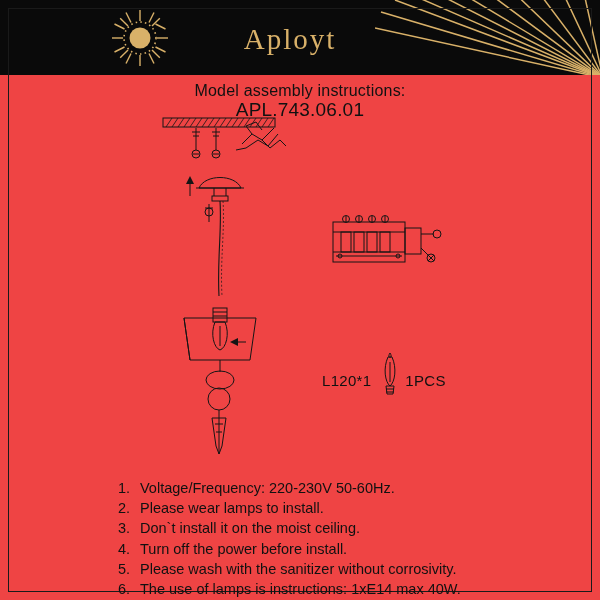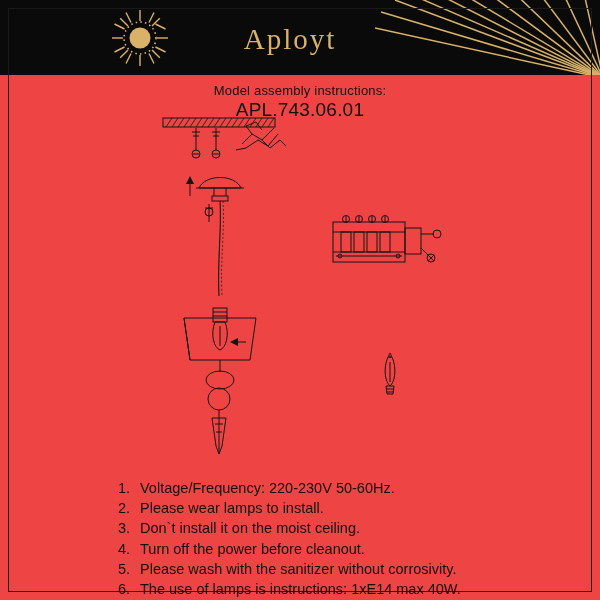--- a/index.html
+++ b/index.html
@@ -76,21 +76,21 @@
   
   .title-block {
     position: absolute;
     left: 0;
     top: 81px;
     width: 600px;
     text-align: center;
     color: #111111;
   }
   .title-line1 {
-    font-size: 13px;
+    font-size: 16px;
     line-height: 19px;
     letter-spacing: 0.2px;
   }
   .title-line2 {
     font-size: 19px;
     line-height: 19px;
     letter-spacing: 0.2px;
   }
 
   
@@ -332,37 +332,40 @@
           <path d="M386 276 L394 276 L393 284 L387 284 Z"></path>
           <line x1="386" y1="279" x2="394" y2="279"></line>
           <line x1="386" y1="282" x2="394" y2="282"></line>
           <line x1="390" y1="252" x2="390" y2="272"></line>
           <path d="M390 243 C392 246 391 248 390 247 C389 248 388 246 390 243 Z"></path>
         </g>
       </g>
     </svg>
   </div>
 
+  <div class="lamp-label">
+    <span>L120</span><span>*1</span><span class="qty">1PCS</span>
+  </div>
 
   <div class="instructions">
     <div class="row">
       <span class="num">1.</span>
       <span class="txt">Voltage/Frequency: 220-230V 50-60Hz.</span>
     </div>
     <div class="row">
       <span class="num">2.</span>
       <span class="txt">Please wear lamps to install.</span>
     </div>
     <div class="row">
       <span class="num">3.</span>
       <span class="txt">Don`t install it on the moist ceiling.</span>
     </div>
     <div class="row">
       <span class="num">4.</span>
-      <span class="txt">Turn off the power before cleanout.</span>
+      <span class="txt">Turn off the power before install.</span>
     </div>
     <div class="row">
       <span class="num">5.</span>
       <span class="txt">Please wash with the sanitizer without corrosivity.</span>
     </div>
     <div class="row">
       <span class="num">6.</span>
       <span class="txt">The use of lamps is instructions: 1xE14 max 40W.</span>
     </div>
   </div>

